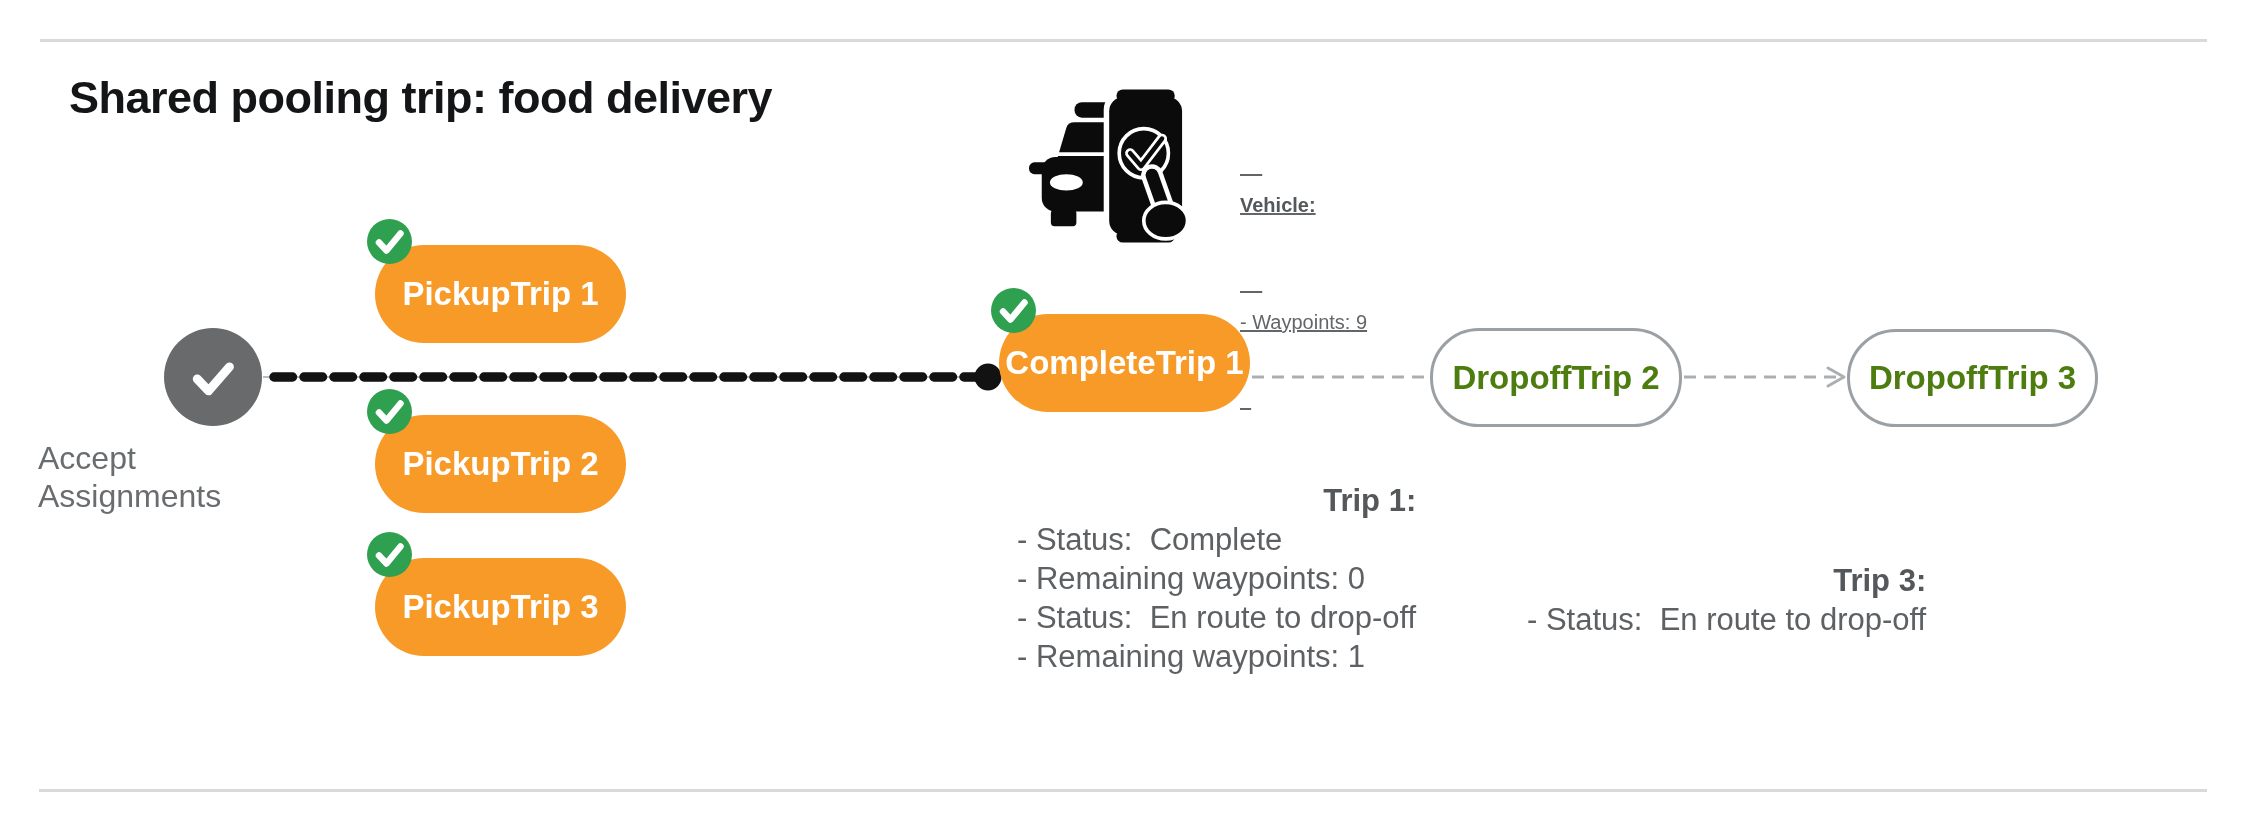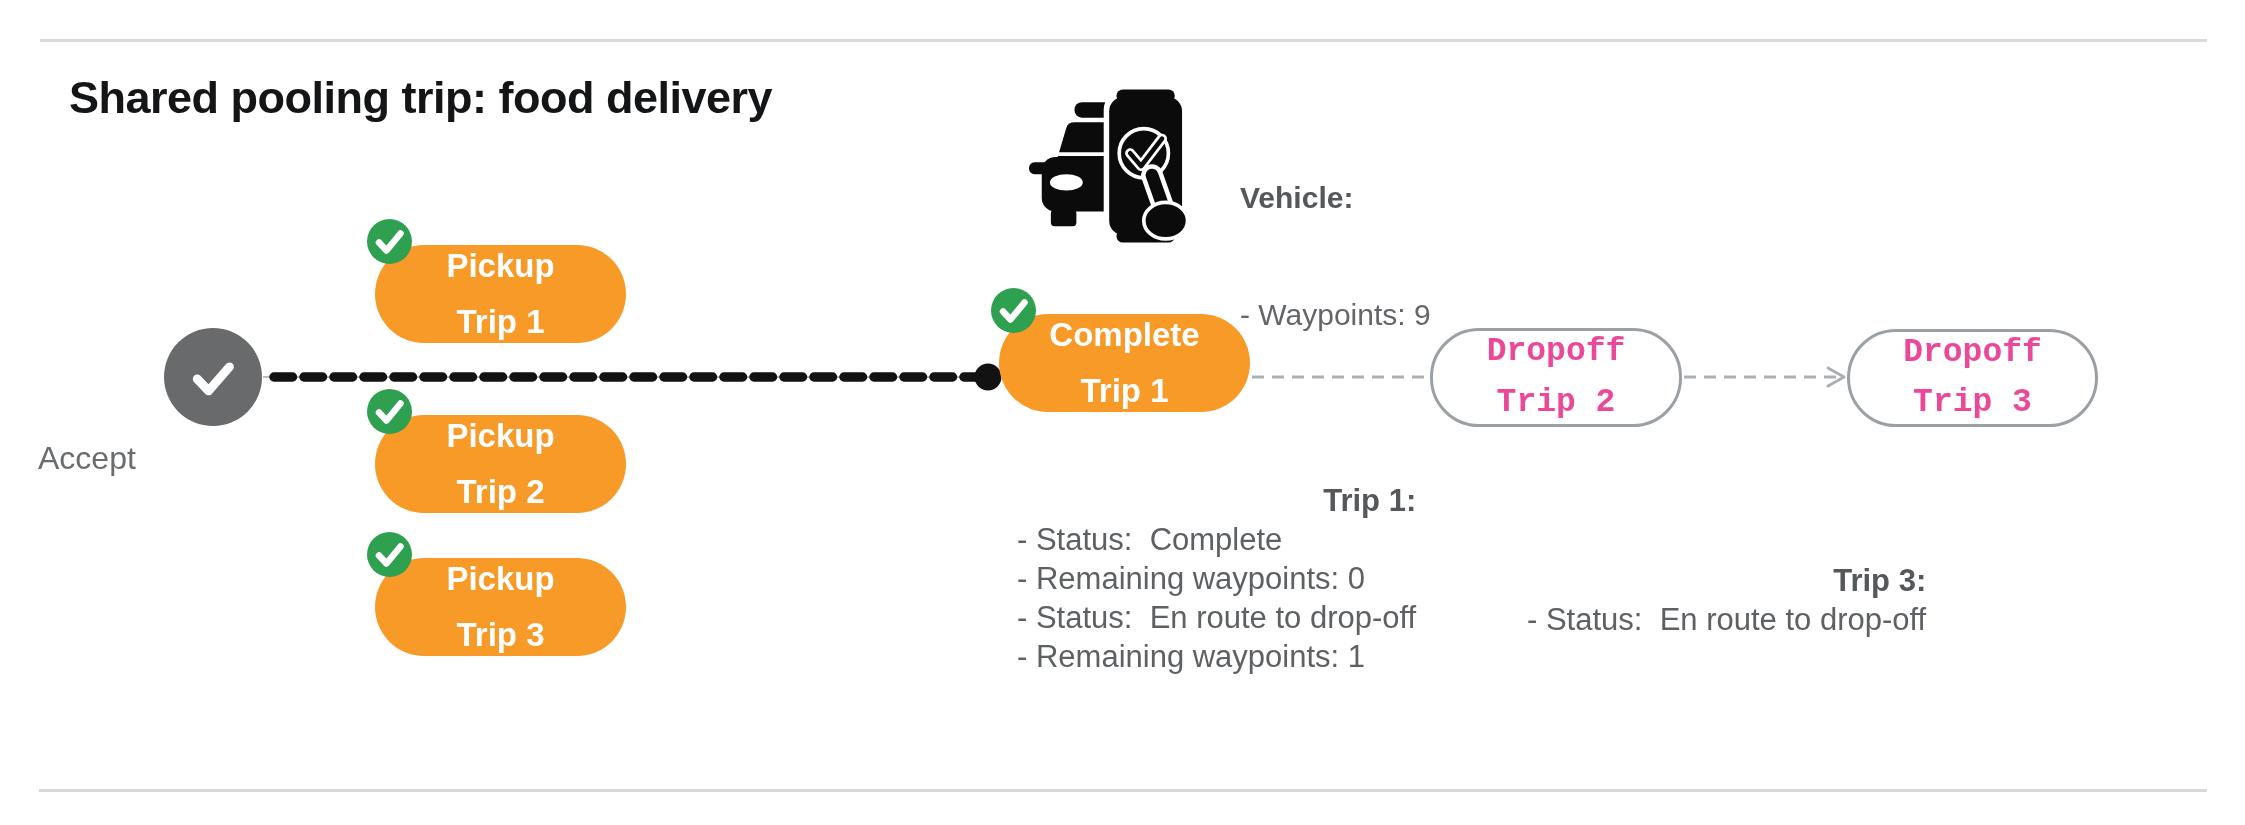--- a/index.html
+++ b/index.html
@@ -14,41 +14,41 @@
   .hairline.top{left:40px;top:39px;width:2167px;}
   .hairline.bottom{left:39px;top:789px;width:2168px;}
 
   .page-title{
     position:absolute;left:69px;top:72px;
     font-size:45px;font-weight:bold;color:#141517;letter-spacing:-0.5px;
     white-space:nowrap;
   }
 
   .vehicle-icon{position:absolute;left:1028px;top:84px;width:166px;height:164px;}
-  .vehicle-text{position:absolute;left:1240px;top:100px;font-size:30px;line-height:39px;color:#636669;white-space:pre;}
+  .vehicle-text{position:absolute;left:1240px;top:108px;font-size:20px;line-height:39px;color:#636669;white-space:pre;text-decoration:underline;}
   .vehicle-text .head{font-weight:bold;color:#55585b;}
 
   .node-circle{
     position:absolute;left:164px;top:328px;width:98px;height:98px;
     border-radius:50%;background:#696a6c;
     display:flex;align-items:center;justify-content:center;
   }
   .node-label{
     position:absolute;left:38px;top:439px;width:350px;
     font-size:32px;line-height:38px;color:#6a6d70;
   }
 
   .pill{
     position:absolute;width:251px;height:98px;border-radius:49px;
     box-sizing:border-box;
-    display:flex;flex-direction:column;align-items:center;justify-content:space-between;
+    display:flex;flex-direction:row;align-items:center;justify-content:center;
     font-size:33px;font-weight:bold;line-height:42px;text-align:center;
   }
   .pill.orange{background:#f79a28;color:#ffffff;}
-  .pill.outline{background:#ffffff;border:3px solid #9ba0a5;color:#ec4899;font-family:Liberation Mono, monospace;}
+  .pill.outline{background:#ffffff;border:3px solid #9ba0a5;color:#4d7c0f;}
 
   .pill.pickup1{left:375px;top:245px;}
   .pill.pickup2{left:375px;top:415px;}
   .pill.pickup3{left:375px;top:558px;}
   .pill.complete1{left:999px;top:314px;}
   .pill.dropoff2{left:1430px;top:328px;width:252px;height:99px;}
   .pill.dropoff3{left:1847px;top:329px;}
 
   .badge{
     position:absolute;left:-8px;top:-26px;width:45px;height:45px;border-radius:50%;
@@ -109,20 +109,21 @@
     <path d="M1828 368 L1844 377 L1828 386" fill="none" stroke="#acafb2" stroke-width="3" stroke-linecap="round" stroke-linejoin="round"></path>
   </svg>
 
   <div class="node-circle">
     <svg width="62" height="62" viewBox="0 0 98 98">
       <path d="M24 52 L42 71 L75 33" fill="none" stroke="#ffffff" stroke-width="14" stroke-linecap="round" stroke-linejoin="round"></path>
     </svg>
   </div>
   <div class="node-label">
     <div>Accept</div>
+    <div>Assignments</div>
   </div>
 
   <div class="pill orange pickup1">
     <div class="badge">
       <svg width="45" height="45" viewBox="0 0 45 45">
           <path d="M12 23.5 L19.5 31.5 L33.5 14.5" fill="none" stroke="#ffffff" stroke-width="6.5" stroke-linecap="round" stroke-linejoin="round"></path>
         </svg>
     </div>
     <span>Pickup</span>
     <span>Trip 1</span>

